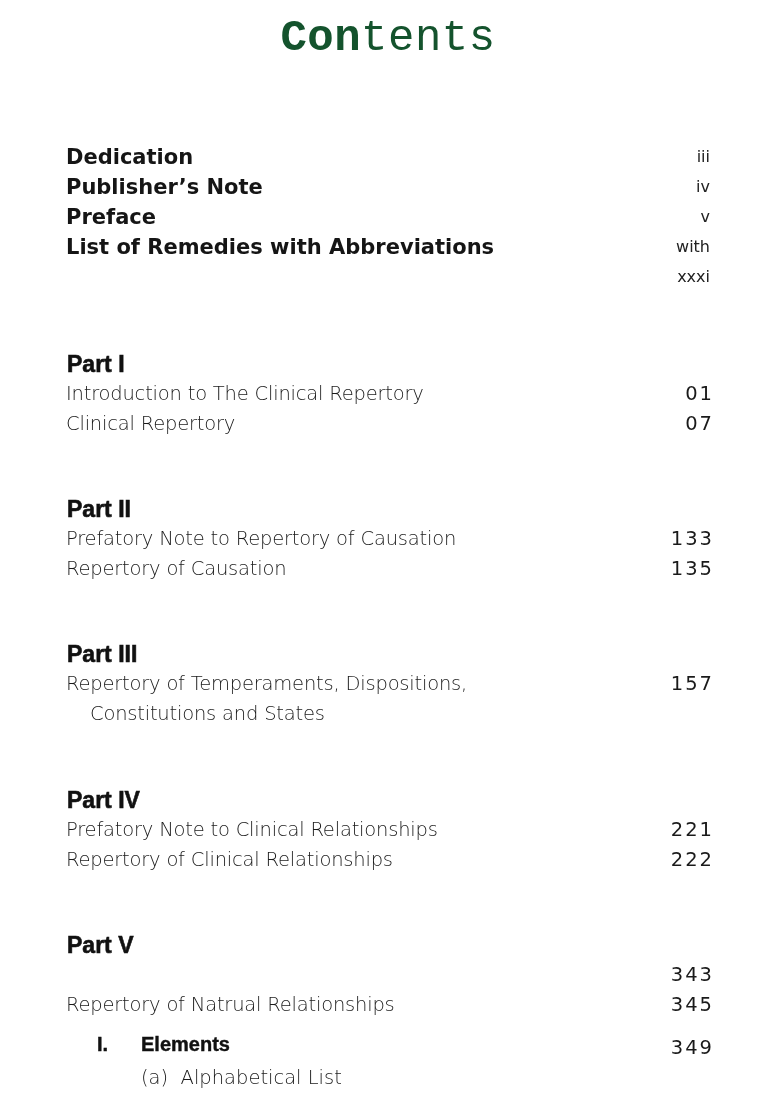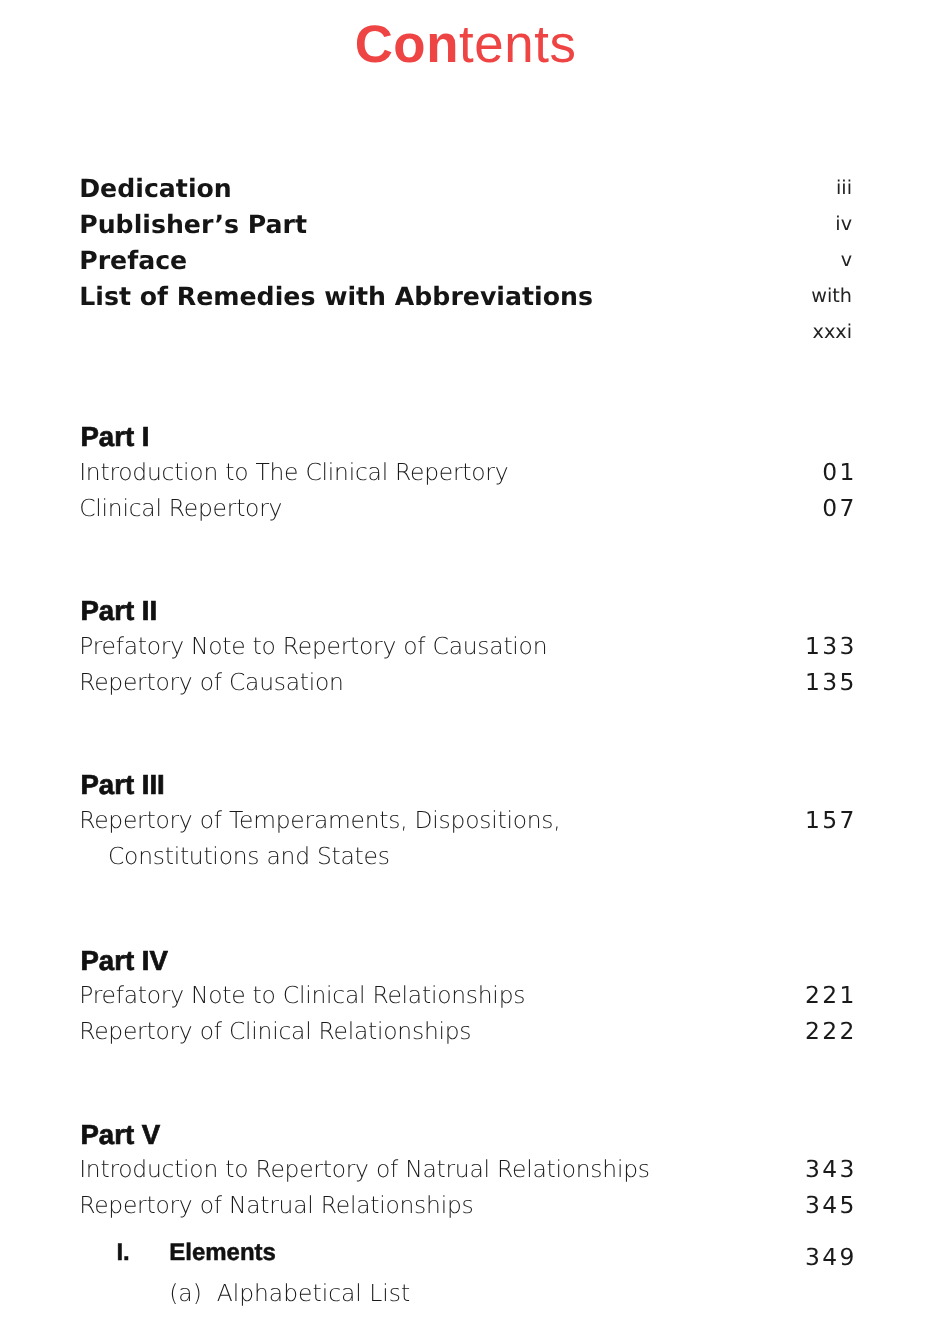--- a/index.html
+++ b/index.html
@@ -14,24 +14,24 @@
       overflow: hidden;
       color: #141414;
       font-family: "DejaVu Sans", sans-serif;
     }
     .title {
       position: absolute;
       top: 12px;
       left: 0;
       width: 776px;
       text-align: center;
-      font-family: Liberation Sans, sans-serif;
+      font-family: Liberation Mono, monospace;
       font-size: 44px;
       line-height: 52px;
-      color: #ef4444;
+      color: #14532d;
       letter-spacing: 0.5px;
     }
     .title .bold { font-weight: 900; }
     .title .light { font-weight: 400; }
 
     .row {
       position: absolute;
       left: 66px;
       width: 646px;
       height: 30px;
@@ -129,21 +129,21 @@
 
 <div class="title">
   <span class="bold">Con</span><span class="light">tents</span>
 </div>
 
 <div class="row front" style="top:143px;">
   <span class="label">Dedication</span>
   <span class="page">iii</span>
 </div>
 <div class="row front" style="top:173px;">
-  <span class="label">Publisher’s Part</span>
+  <span class="label">Publisher’s Note</span>
   <span class="page">iv</span>
 </div>
 <div class="row front" style="top:203px;">
   <span class="label">Preface</span>
   <span class="page">v</span>
 </div>
 <div class="row front" style="top:233px;">
   <span class="label">List of Remedies with Abbreviations</span>
   <span class="page">with</span>
 </div>
@@ -185,21 +185,20 @@
   <span class="label">Prefatory Note to Clinical Relationships</span>
   <span class="page">221</span>
 </div>
 <div class="row entry" style="top:846px;">
   <span class="label">Repertory of Clinical Relationships</span>
   <span class="page">222</span>
 </div>
 
 <div class="part-heading" style="top:931px;">Part V</div>
 <div class="row entry" style="top:961px;">
-  <span class="label">Introduction to Repertory of Natrual Relationships</span>
   <span class="page">343</span>
 </div>
 <div class="row entry" style="top:991px;">
   <span class="label">Repertory of Natrual Relationships</span>
   <span class="page">345</span>
 </div>
 
 <div class="sub-heading" style="top:1018px;margin-top:12px;">
   <span class="num">I.</span><span>Elements</span>
 </div>

